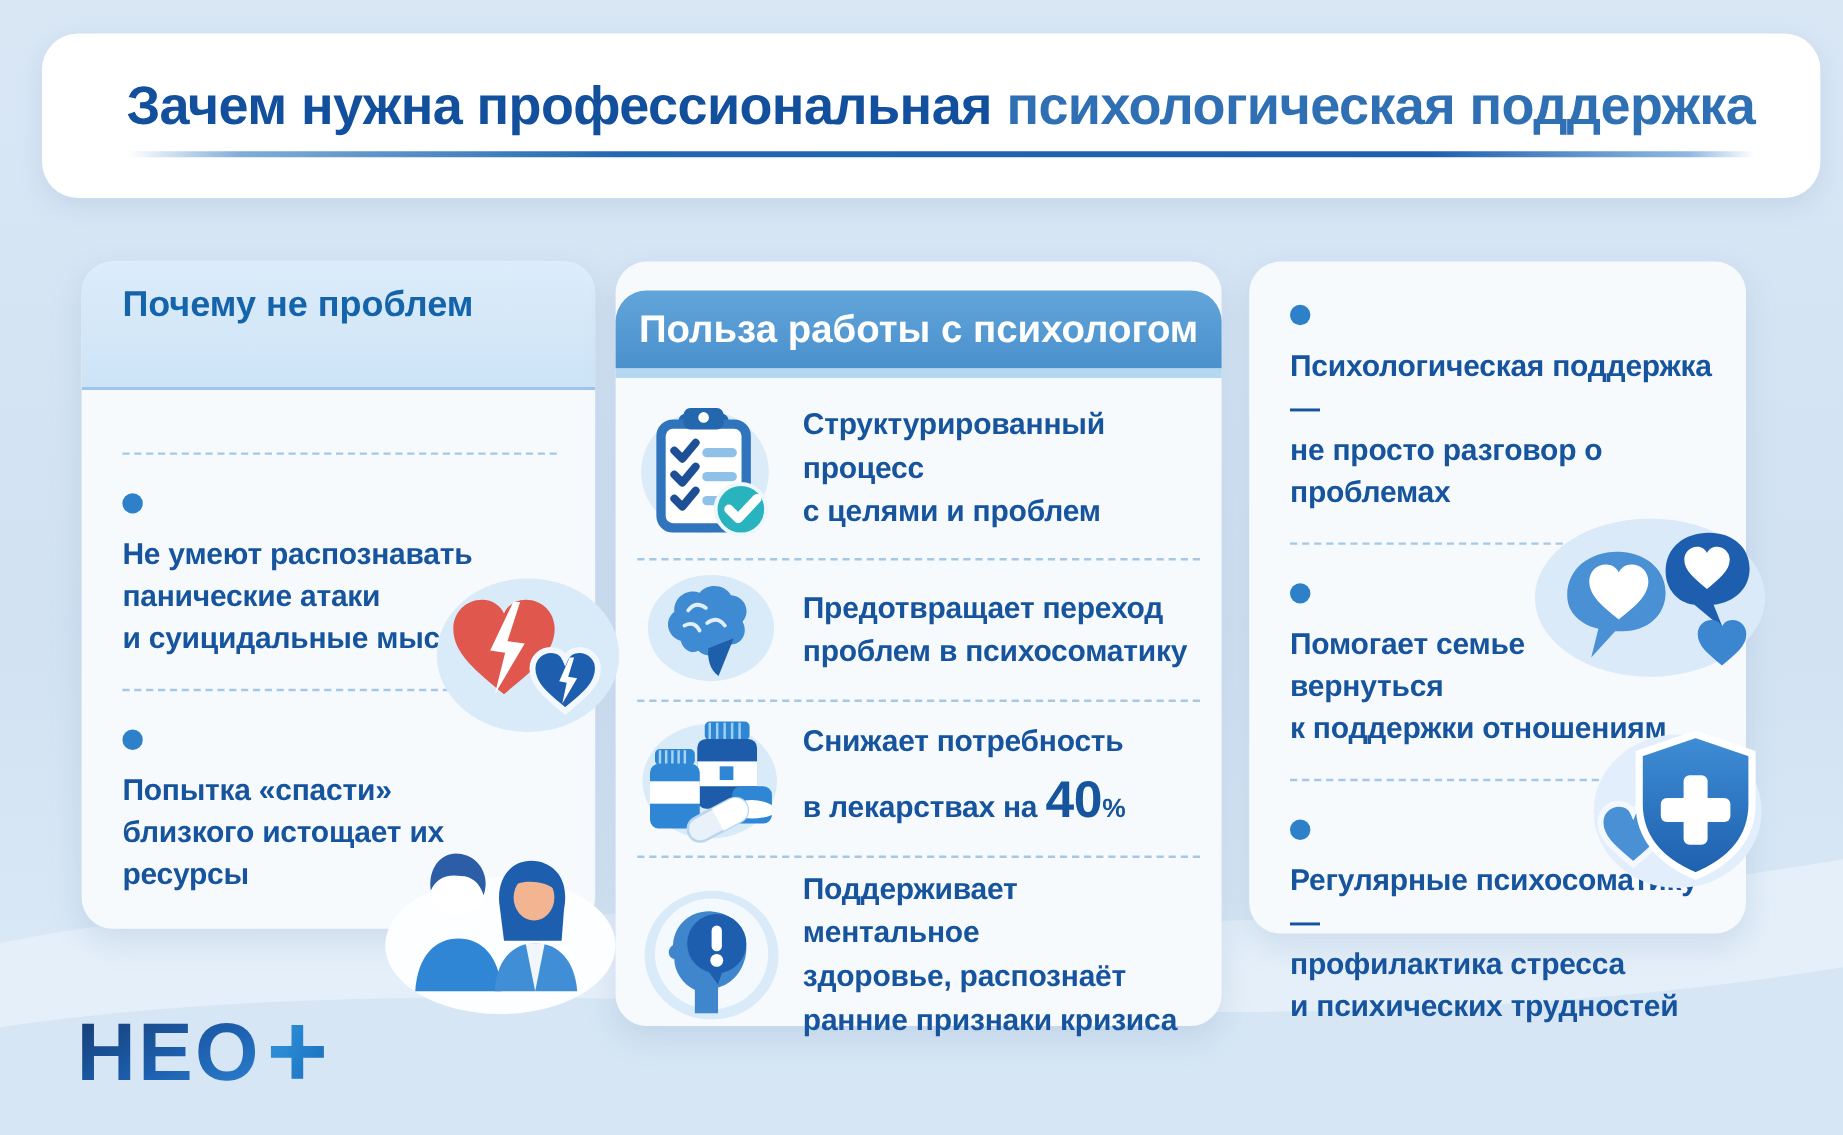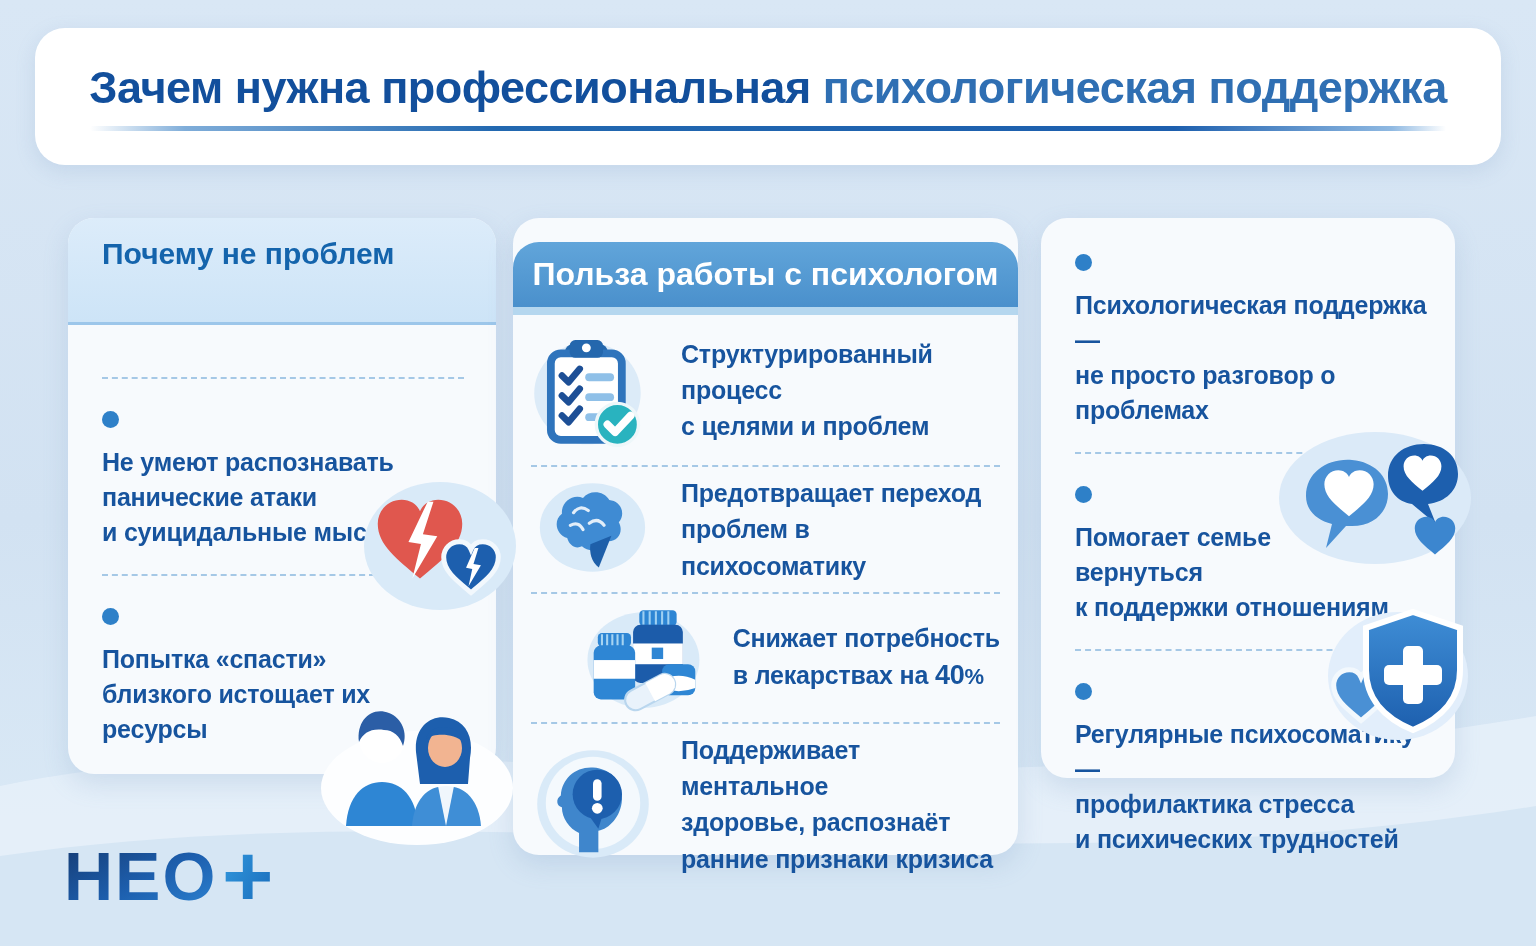--- a/index.html
+++ b/index.html
@@ -4,21 +4,21 @@
 <style>
   html,body{margin:0;padding:0;background:#dce9f6;}
   .page{position:relative;width:1536px;height:946px;overflow:hidden;
         background:linear-gradient(180deg,#d9e7f5 0%,#d2e2f2 55%,#dcebf7 100%);
         font-family:"Liberation Sans",sans-serif;}
   .bg-waves{position:absolute;left:0;bottom:0;}
 
   
   .title-card{position:absolute;left:35px;top:28px;width:1466px;height:137px;background:#ffffff;
               border-radius:30px;display:flex;flex-direction:column;align-items:center;justify-content:center;
-              gap:12px;box-shadow:0 6px 20px rgba(110,145,190,.18);}
+              gap:12px;box-shadow:0 6px 20px rgba(110,145,190,.18);padding-left:16px;}
   .title-line{font-size:45px;font-weight:bold;letter-spacing:-0.5px;white-space:nowrap;}
   .tp1{color:var(--title-dark,#124f9c);}
   .tp2{color:var(--title-light,#2f6fb3);}
   .title-underline{width:1356px;height:5px;border-radius:3px;
     background:linear-gradient(90deg,rgba(29,95,174,0) 0%,#7fadd9 7%,#2268b0 30%,#1d5fae 80%,#8fb9e2 96%,rgba(29,95,174,0) 100%);}
 
   
   .card{position:absolute;background:var(--card-bg,#f7fafd);border-radius:26px;
         box-shadow:0 10px 26px rgba(110,145,190,.20);box-sizing:border-box;}
   .left-card{left:68px;top:218px;width:428px;height:556px;}
@@ -33,26 +33,26 @@
   .mid-header{height:65px;background:linear-gradient(180deg,#61a5da,#4a90cc);border-radius:26px 26px 0 0;
               color:#ffffff;font-size:32px;font-weight:bold;display:flex;align-items:center;justify-content:center;margin-top:24px;}
   .mid-header-strip{height:8px;background:#b5d7ef;}
 
   .card-body{padding:28px 26px 0 34px;}
   .bullet-row{display:flex;gap:17px;flex-direction:column;}
   .dot{width:17px;height:17px;border-radius:50%;background:var(--accent-blue,#2e80c8);margin-top:8px;flex:none;}
   .b-text{font-size:25px;font-weight:600;color:var(--dark-blue-text,#17549e);line-height:1.4;letter-spacing:-0.2px;}
   .dash-sep{border-top:2px dashed #a5c8e6;margin:24px 6px 24px 0;}
 
-  .benefit-row{display:flex;align-items:center;gap:24px;padding:8px 18px 8px 16px;box-sizing:border-box;justify-content:flex-end;}
+  .benefit-row{display:flex;align-items:center;gap:12px;padding:8px 18px 8px 16px;box-sizing:border-box;}
   .r1{min-height:150px;} .r2{min-height:112px;} .r3{min-height:128px;} .r4{min-height:158px;}
   .benefit-icon{width:128px;flex:none;display:flex;justify-content:center;align-items:center;}
   .benefit-text{font-size:25px;font-weight:600;color:var(--dark-blue-text,#17549e);line-height:1.45;letter-spacing:-0.2px;}
   .mid-sep{border-top:2px dashed #a5c8e6;margin:0 18px;}
-  .stat{font-size:27px;font-weight:800;}
+  .stat{font-size:43px;font-weight:800;}
   .unit{font-size:22px;font-weight:700;}
 
   .illus{position:absolute;}
   .logo{position:absolute;left:62px;top:830px;}
 </style>
 </head>
 <body>
 
 <div class="page">
 

